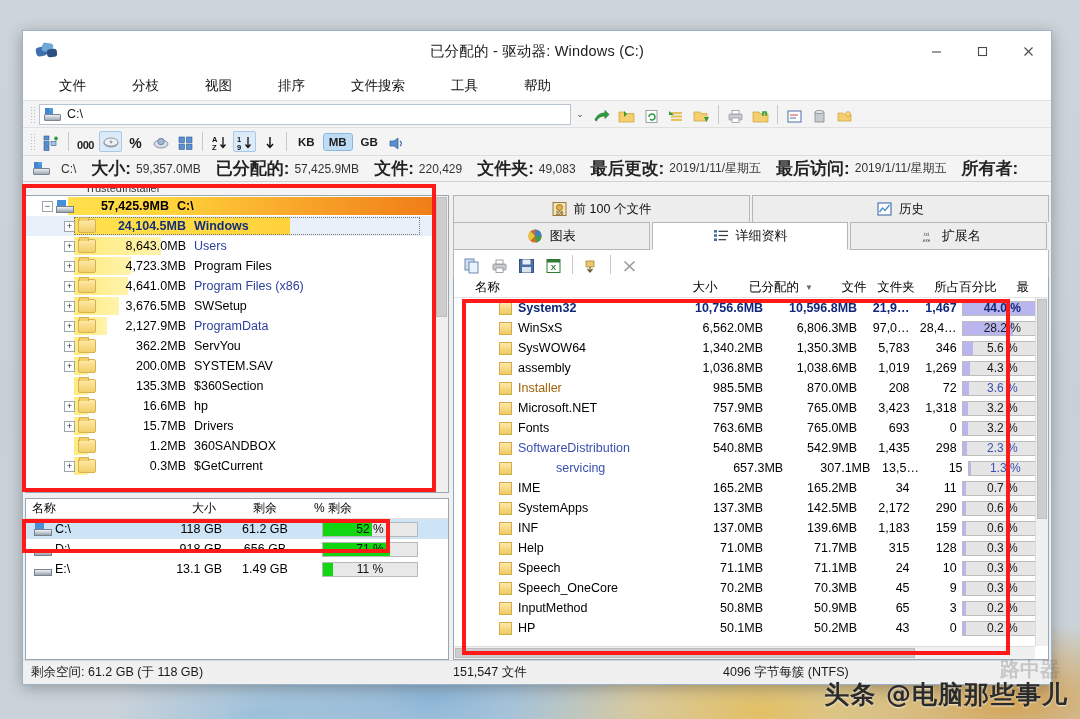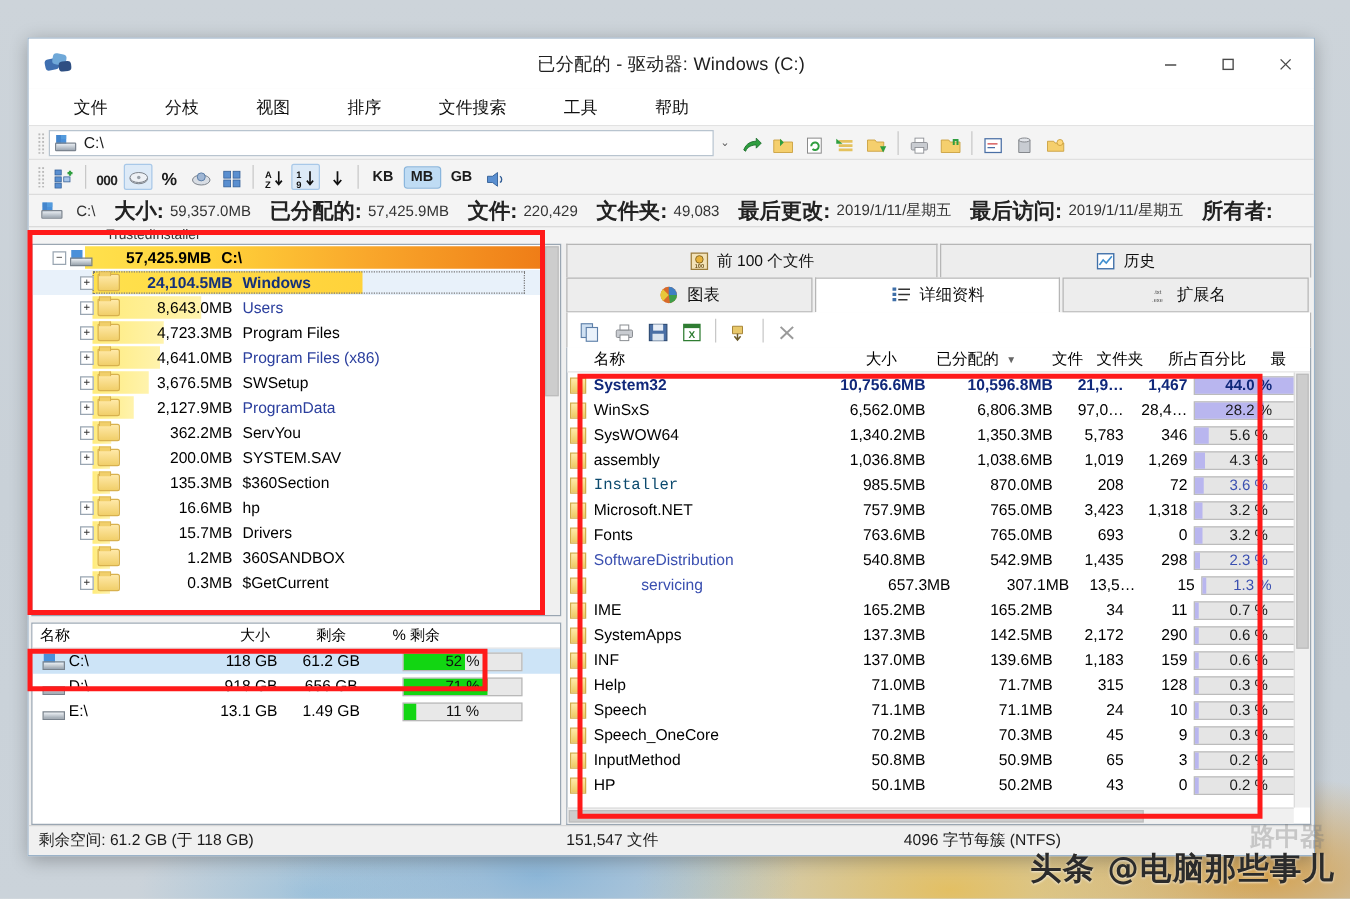--- a/index.html
+++ b/index.html
@@ -232,21 +232,21 @@
   .grid-wrap {
     flex: 1; background: #fff; border: 1px solid #9aa6b2; border-top: none;
     display: flex; flex-direction: column; min-height: 0; position: relative;
   }
   .ghead {
     height: 20px; display: flex; align-items: center; font-size: 12.5px;
     background: #fff; border-bottom: 1px solid #e4e4e4; flex:none;
     padding-right: 14px;
   }
   .ghead .h { padding: 0 5px; white-space:nowrap; }
-  .gbody { flex: 1; overflow: hidden; position: relative; }
+  .gbody { flex: 1; overflow: hidden; position: relative; padding-left: 43px; }
   .grow { height: 20px; display: flex; align-items: center; font-size: 12.5px; }
   .grow.first .g-name, .grow.first .g-size, .grow.first .g-alloc,
   .grow.first .g-files, .grow.first .g-folders, .grow.first .gp span {
     font-weight: bold; color:#10287a;
   }
   .g-icon { width: 16px; flex:none; display:flex; justify-content:center; }
   .g-icon .fi {
     width: 13px; height: 13px; background: linear-gradient(180deg,#ffe9a8,#edca63);
     border: 1px solid #d3ad49;
   }
@@ -885,21 +885,21 @@
                   <div class="gp">
                     <div class="fill" style="width: 9.77273%;"></div>
                     <span>4.3 %</span>
                   </div>
                 </div>
               </div>
               <div class="grow">
                 <div class="g-icon">
                   <div class="fi"></div>
                 </div>
-                <div class="g-name" style="color: #0c4a6e; font-family: Liberation Mono, monospace;">Installer</div>
+                <div class="g-name" style="color: #a16207;">Installer</div>
                 <div class="g-size">985.5MB</div>
                 <div class="g-alloc">870.0MB</div>
                 <div class="g-files">208</div>
                 <div class="g-folders">72</div>
                 <div class="g-pct">
                   <div class="gp">
                     <div class="fill" style="width: 8.18182%;"></div>
                     <span style="color: rgb(58, 79, 176);">3.6 %</span>
                   </div>
                 </div>

